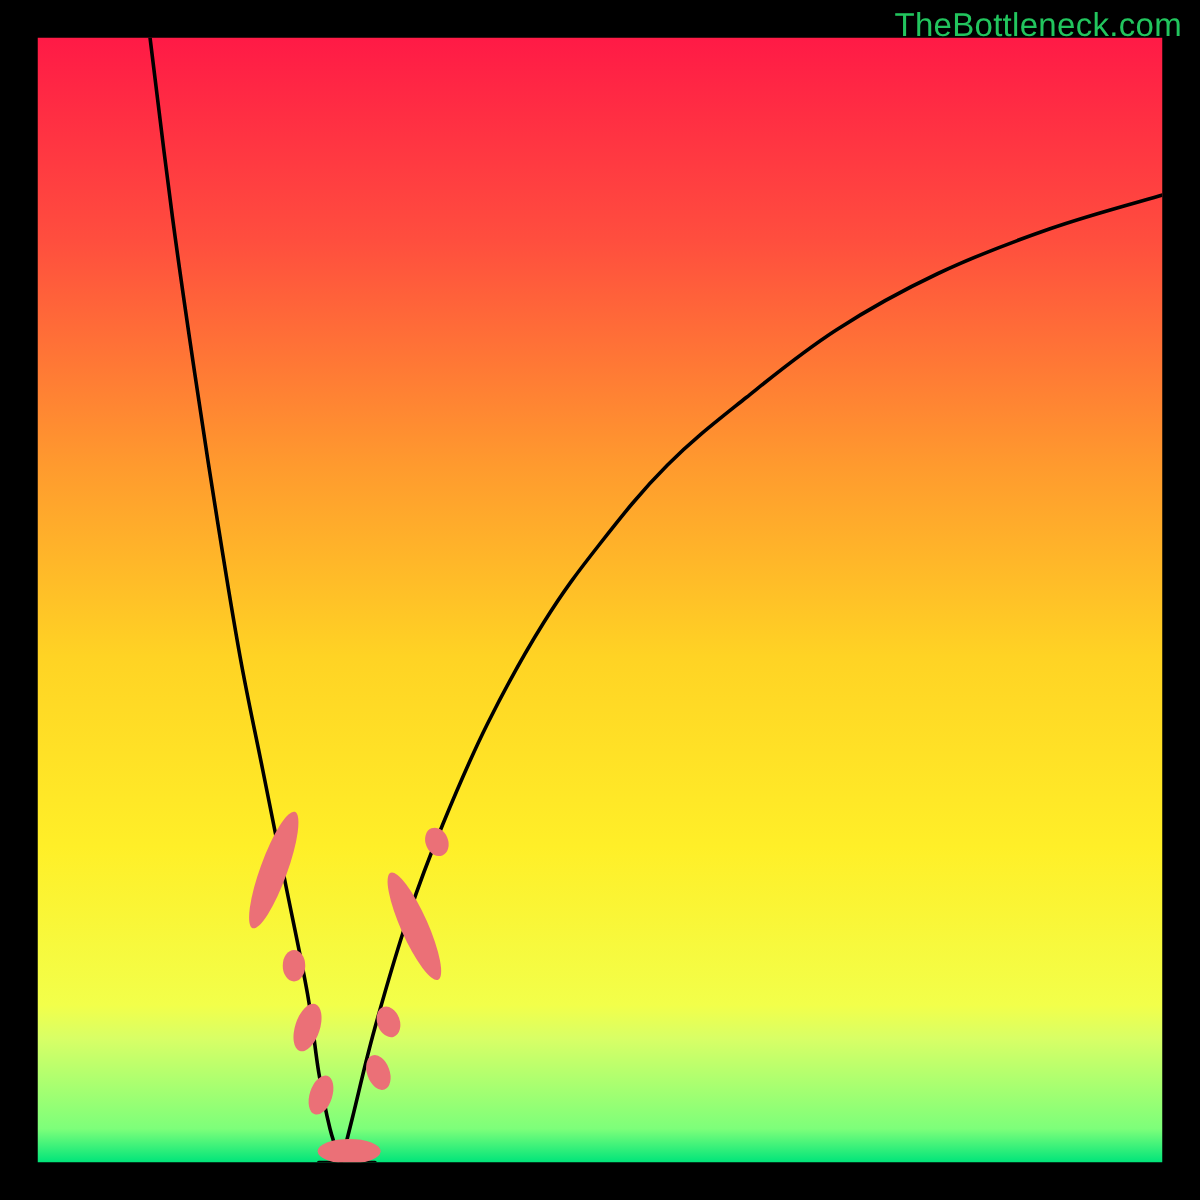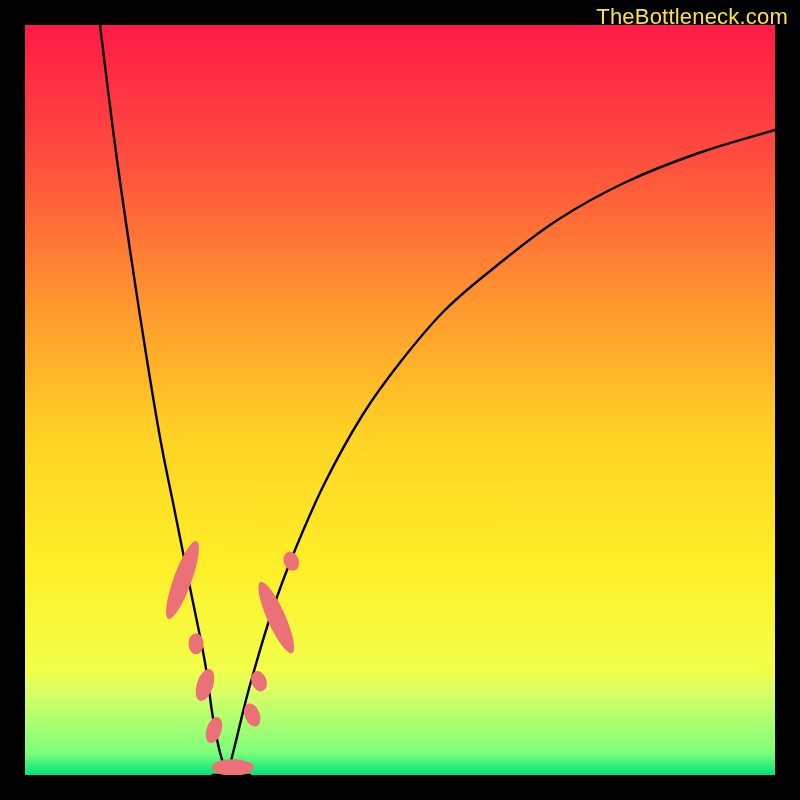--- a/index.html
+++ b/index.html
@@ -34,21 +34,21 @@
     inset: 0;
     width: 750px;
     height: 750px;
   }
   .watermark {
     position: absolute;
     top: 4px;
     right: 12px;
     font-size: 22px;
     font-weight: 500;
-    color: #fde047;
+    color: #22c55e;
     letter-spacing: 0.2px;
   }
 </style>
 </head>
 <body>
 
 <div class="frame">
   <div class="plot-area">
     <div class="gradient-bg" style="background: linear-gradient(rgb(255, 26, 70) 0%, rgb(255, 78, 62) 18%, rgb(255, 154, 46) 38%, rgb(255, 211, 36) 55%, rgb(255, 239, 40) 72%, rgb(242, 255, 74) 86%, rgb(216, 255, 102) 89%, rgb(125, 255, 122) 97%, rgb(0, 228, 122) 100%);"></div>
     <svg class="curves" viewBox="0 0 750 750" preserveAspectRatio="none">

